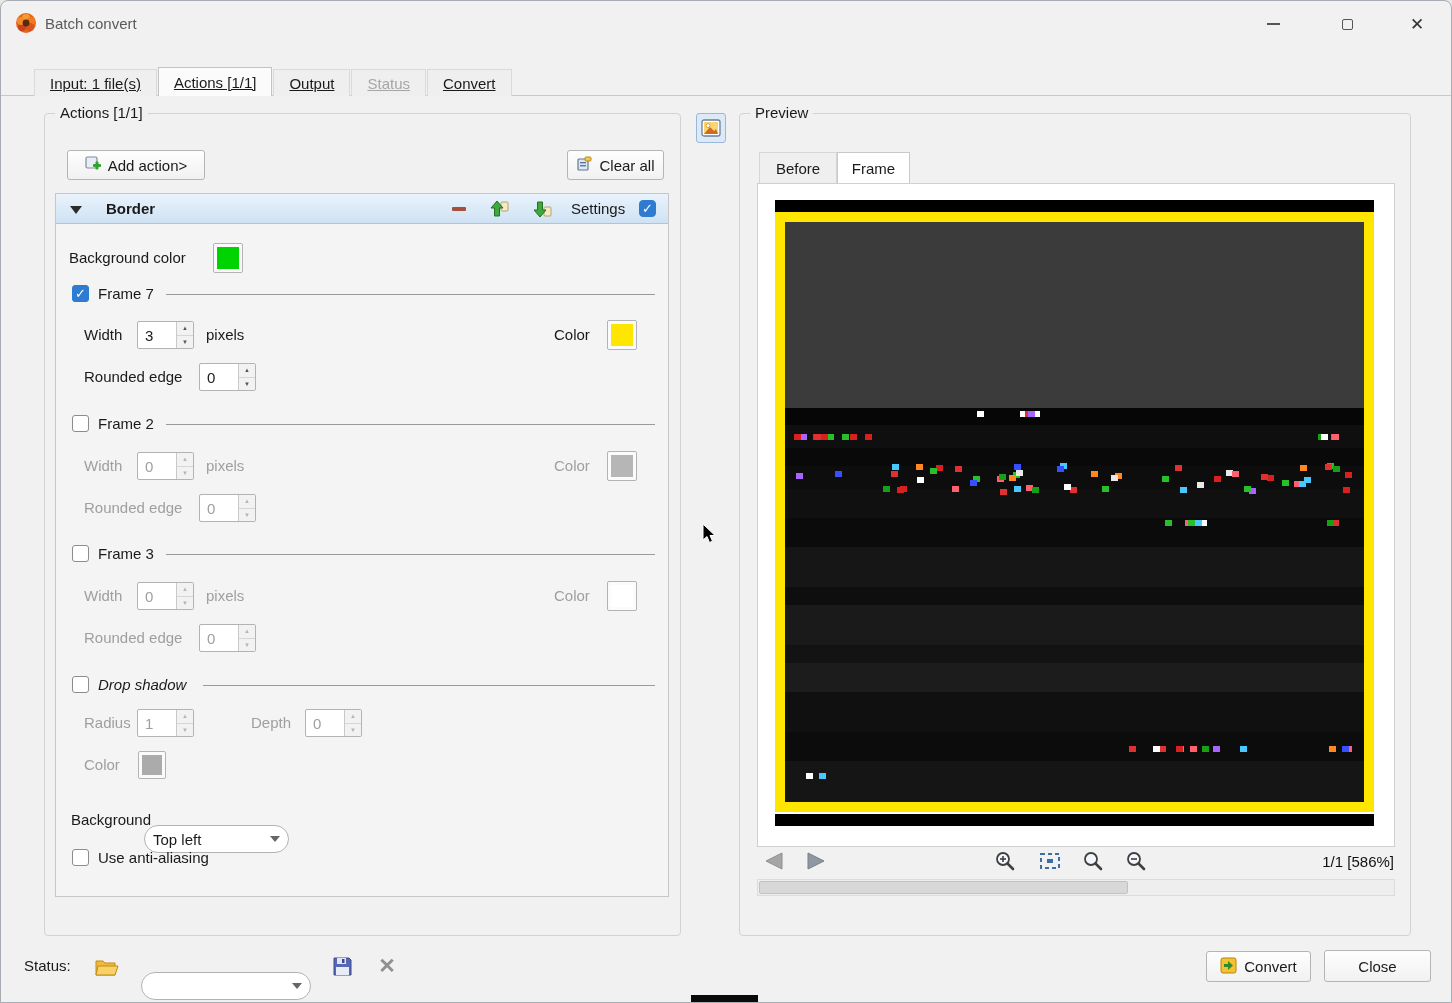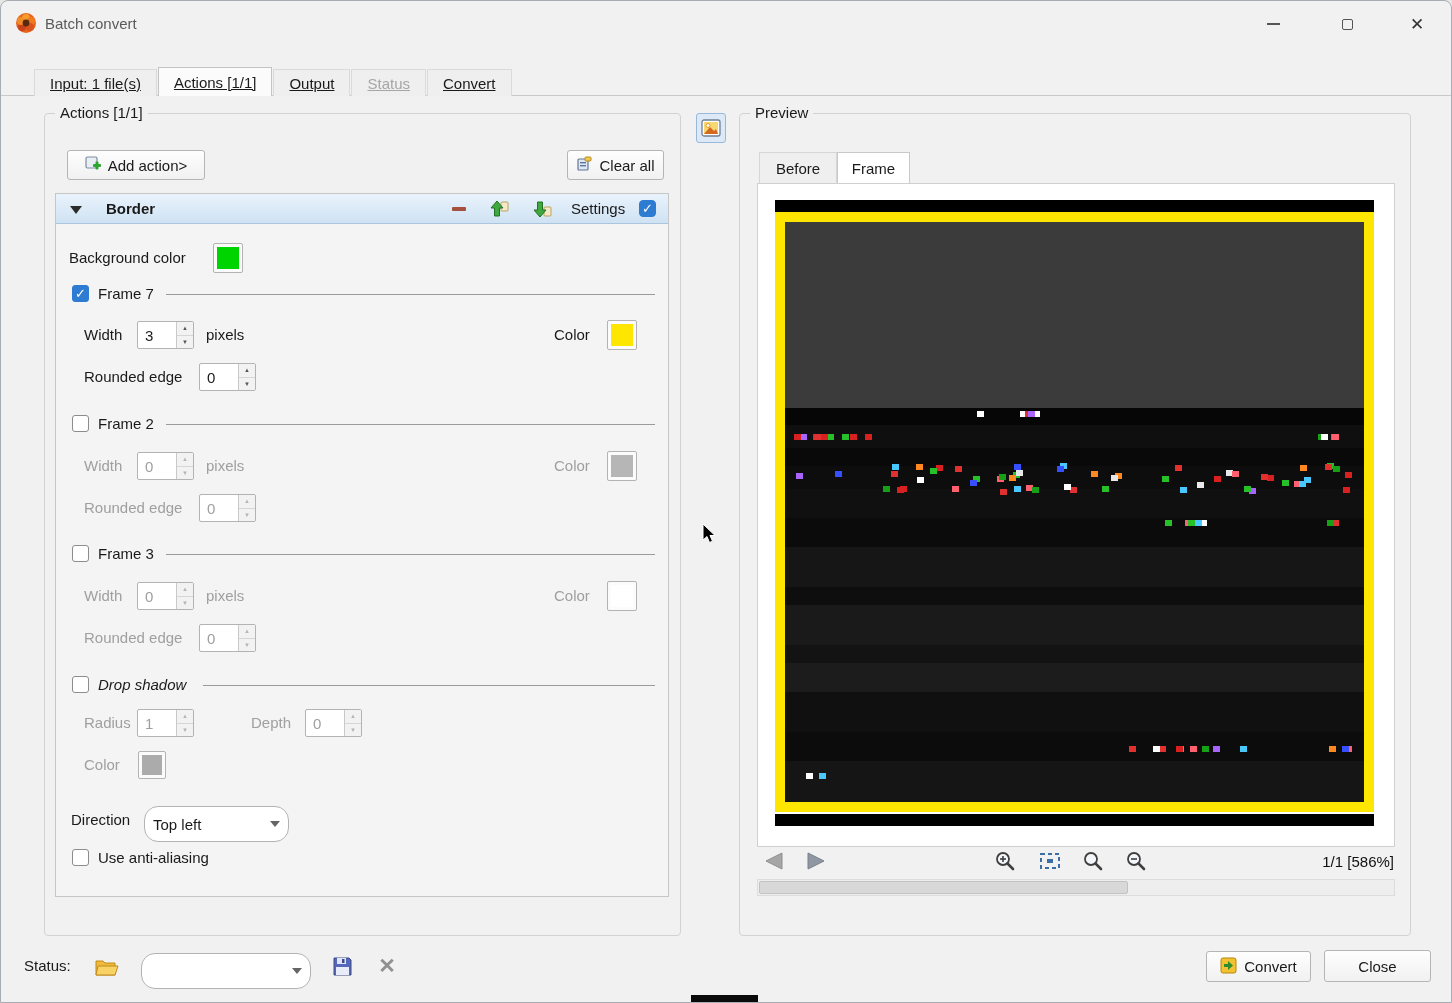--- a/index.html
+++ b/index.html
@@ -57,21 +57,21 @@
   .spin input { flex:1; min-width:0; border:none; outline:none; background:transparent; font:15px "Liberation Sans", sans-serif; padding-left:7px; color:#1a1a1a; }
   .spin.dis input { color:#9f9f9f; }
   .spin .sbtns { width:17px; border-left:1px solid #c9c9c9; display:flex; flex-direction:column; background:#f2f2f2; }
   .spin .sb { flex:1; display:flex; align-items:center; justify-content:center; font-size:6px; color:#555; }
   .spin .sb:first-child { border-bottom:1px solid #d6d6d6; }
   .spin.dis .sb { color:#b5b5b5; }
 
   .swatch { position:absolute; width:30px; height:30px; background:#fbfbfb; border:1px solid #b3b3b3; border-radius:2px; padding:3px; cursor:default; }
   .swatch i { display:block; width:100%; height:100%; }
 
-  .combo { position:absolute; height:36px; background:#fff; border:1px solid #b3b3b3; border-radius:14px; display:flex; align-items:center; padding:0 8px; font-size:15px; cursor:default; }
+  .combo { position:absolute; height:28px; background:#fff; border:1px solid #b3b3b3; border-radius:14px; display:flex; align-items:center; padding:0 8px; font-size:15px; cursor:default;margin-top:19px; }
   .combo .chev { margin-left:auto; width:0; height:0; border-left:5px solid transparent; border-right:5px solid transparent; border-top:6px solid #666; }
 
   
   .pv-tab { position:absolute; top:38px; height:31px; display:flex; align-items:center; justify-content:center; font-size:15px; background:#efefef; border:1px solid #d6d6d6; border-bottom:none; cursor:default; }
   .pv-tab.active { background:#fff; border:1px solid #c9c9c9; border-bottom:none; z-index:3; }
   .pv-canvas { position:absolute; left:17px; top:69px; width:638px; height:664px; background:#fff; border:1px solid #d0d0d0; }
   .img-strip { position:absolute; left:17px; width:599px; height:12px; }
   .img-frame { position:absolute; left:17px; top:28px; width:599px; height:600px; border:10px solid #ffe600; }
   .img-content { position:absolute; inset:0; overflow:hidden; }
   .stripe { position:absolute; left:0; right:0; }
@@ -289,21 +289,21 @@
             <div class="sb">▲</div>
             <div class="sb">▼</div>
           </div>
       </div>
 
       <span class="lbl dis" style="left:28px; top:562px;">Color</span>
       <button class="swatch" style="left:82px; top:557px; width:28px; height:28px;">
           <i style="background-color: rgb(171, 171, 171);"></i>
         </button>
 
-      <span class="lbl" style="left:15px; top:617px;">Direction</span>
+      <span class="lbl" style="left:15px; top:617px;">Background</span>
       <div class="combo" style="left:88px; top:612px; width:145px;">
         <span>Top left</span>
         <span class="chev"></span>
       </div>
 
       <span class="cb" style="left:16px; top:655px;"></span>
       <span class="lbl" style="left:42px; top:655px;">Use anti-aliasing</span>
     </div>
   </div>
 

